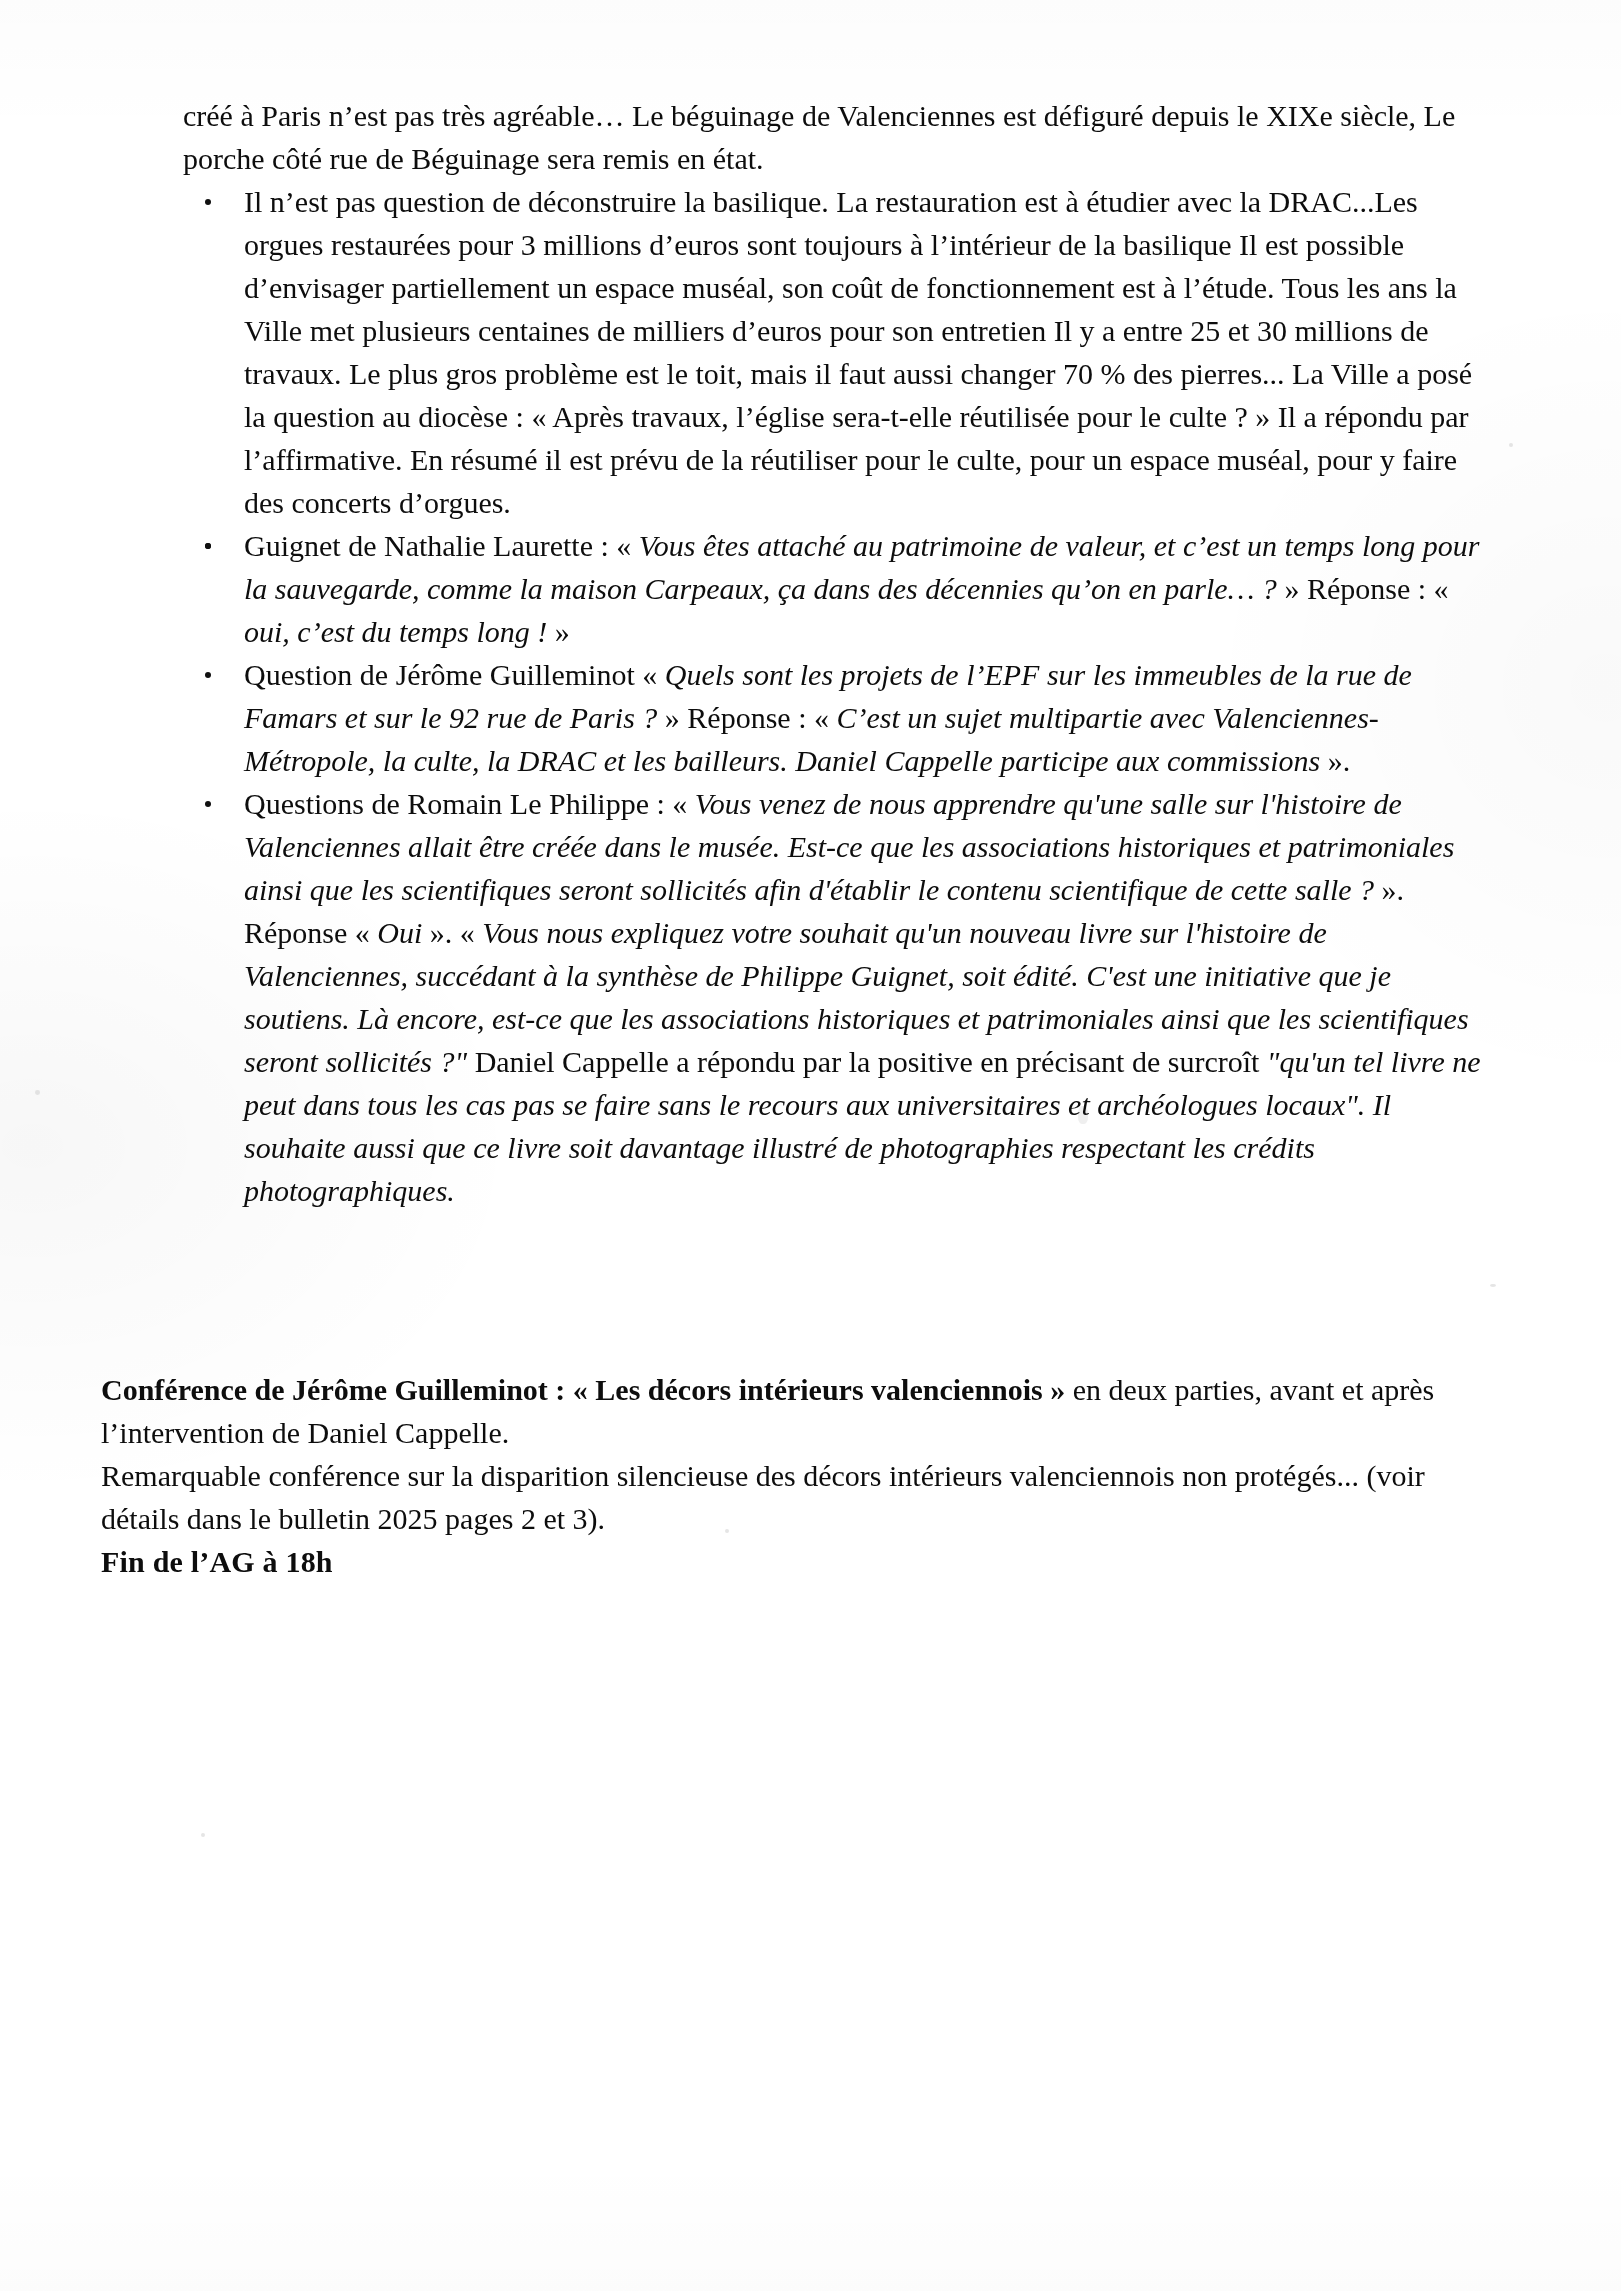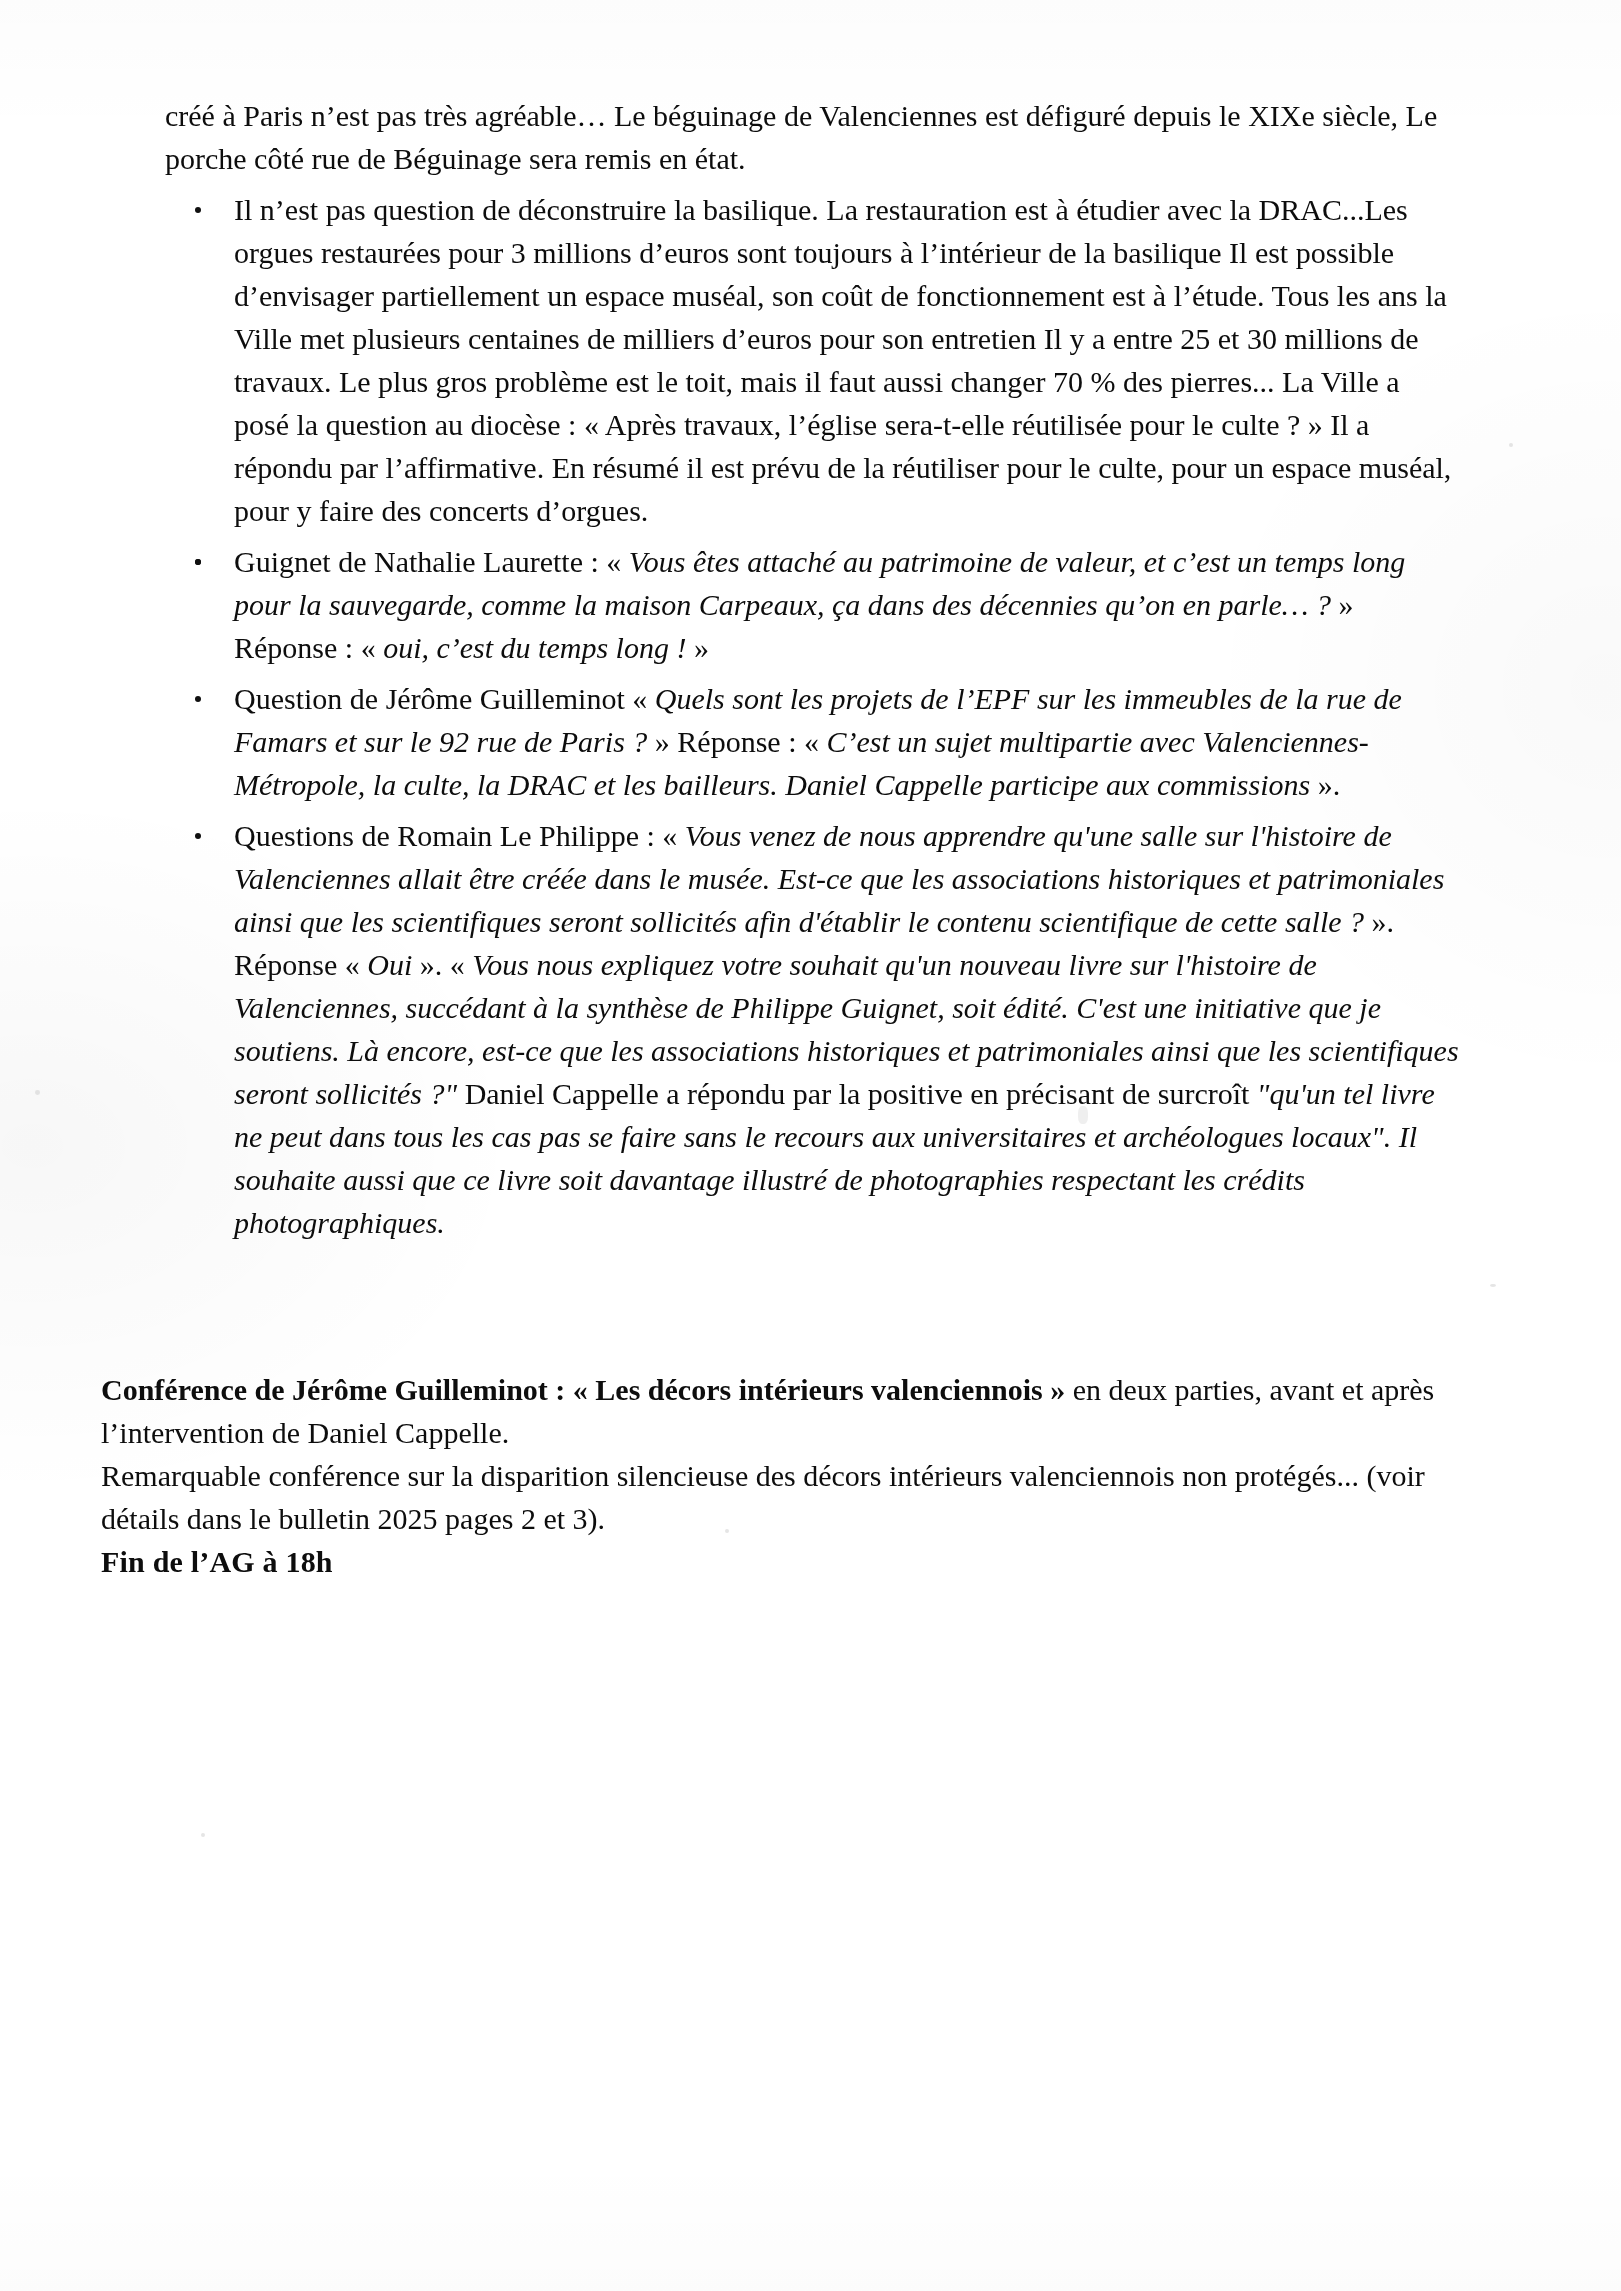--- a/index.html
+++ b/index.html
@@ -30,21 +30,21 @@
   .scan-speck {
     position: absolute;
     background: #cfcfcf;
     border-radius: 50%;
     opacity: .55;
     pointer-events: none;
   }
 
   .text-block {
     position: absolute;
-    left: 165px;
+    left: 183px;
     top: 94px;
     width: 1304px;
     font-family: "Liberation Serif", "DejaVu Serif", serif;
     font-size: 30px;
     line-height: 43px;
     color: #0d0d0d;
     text-align: left;
     -webkit-font-smoothing: antialiased;
   }
 
@@ -55,21 +55,21 @@
   }
 
   ul.bullets {
     list-style: none;
     margin: 0;
     padding: 0;
   }
   ul.bullets > li {
     position: relative;
     padding-left: 61px;
-    margin: 8px;
+    margin: 0;
     font-family: Liberation Serif, serif;
   }
   ul.bullets > li .bullet-dot {
     position: absolute;
     left: 21.6px;
     top: 18.6px;
     width: 6.9px;
     height: 6.9px;
     background: #101010;
     border-radius: 50%;

